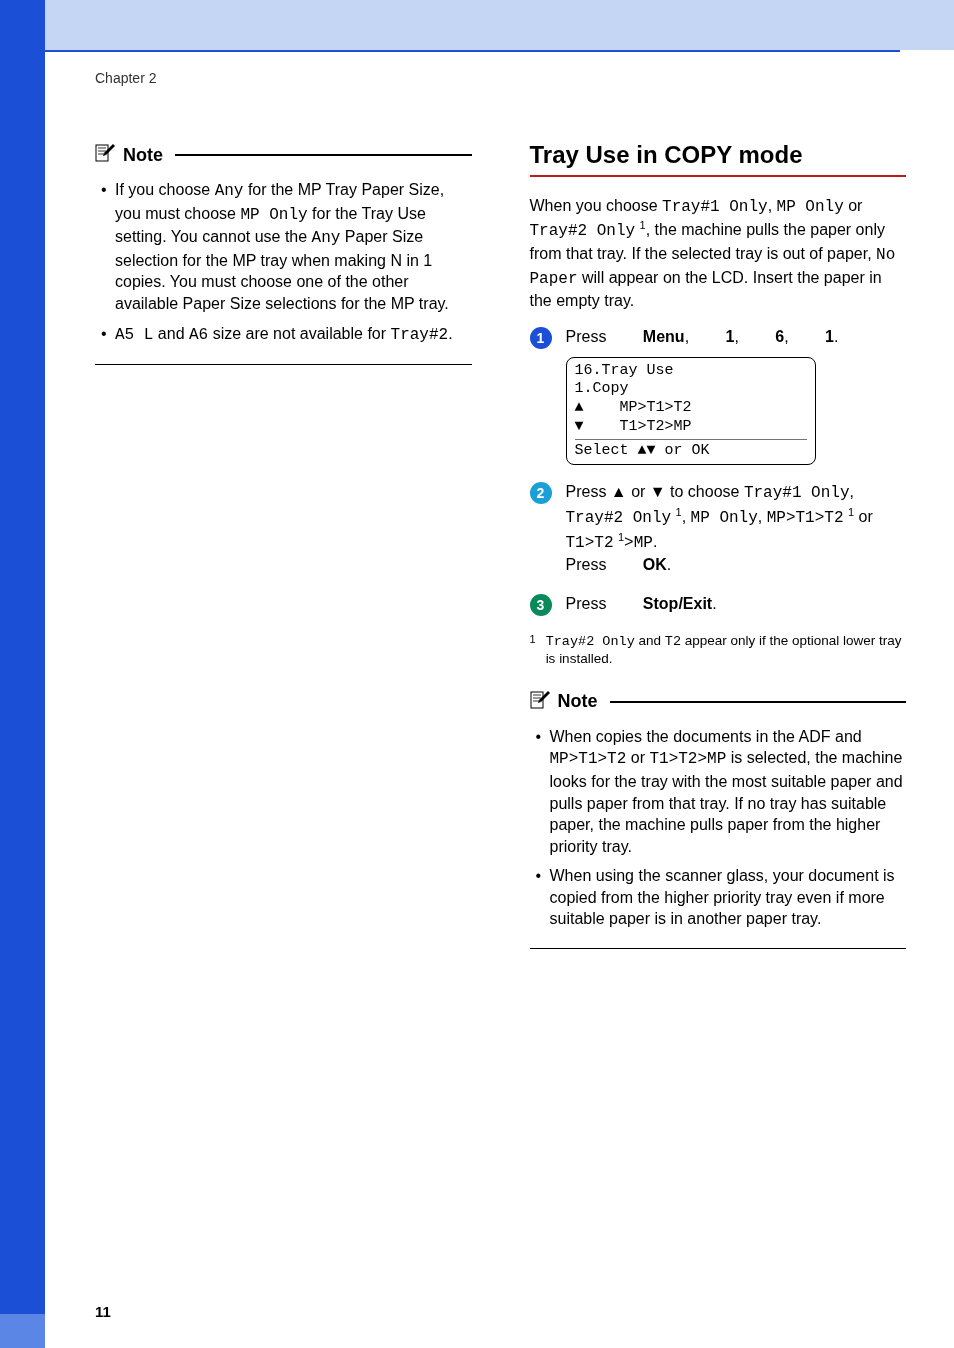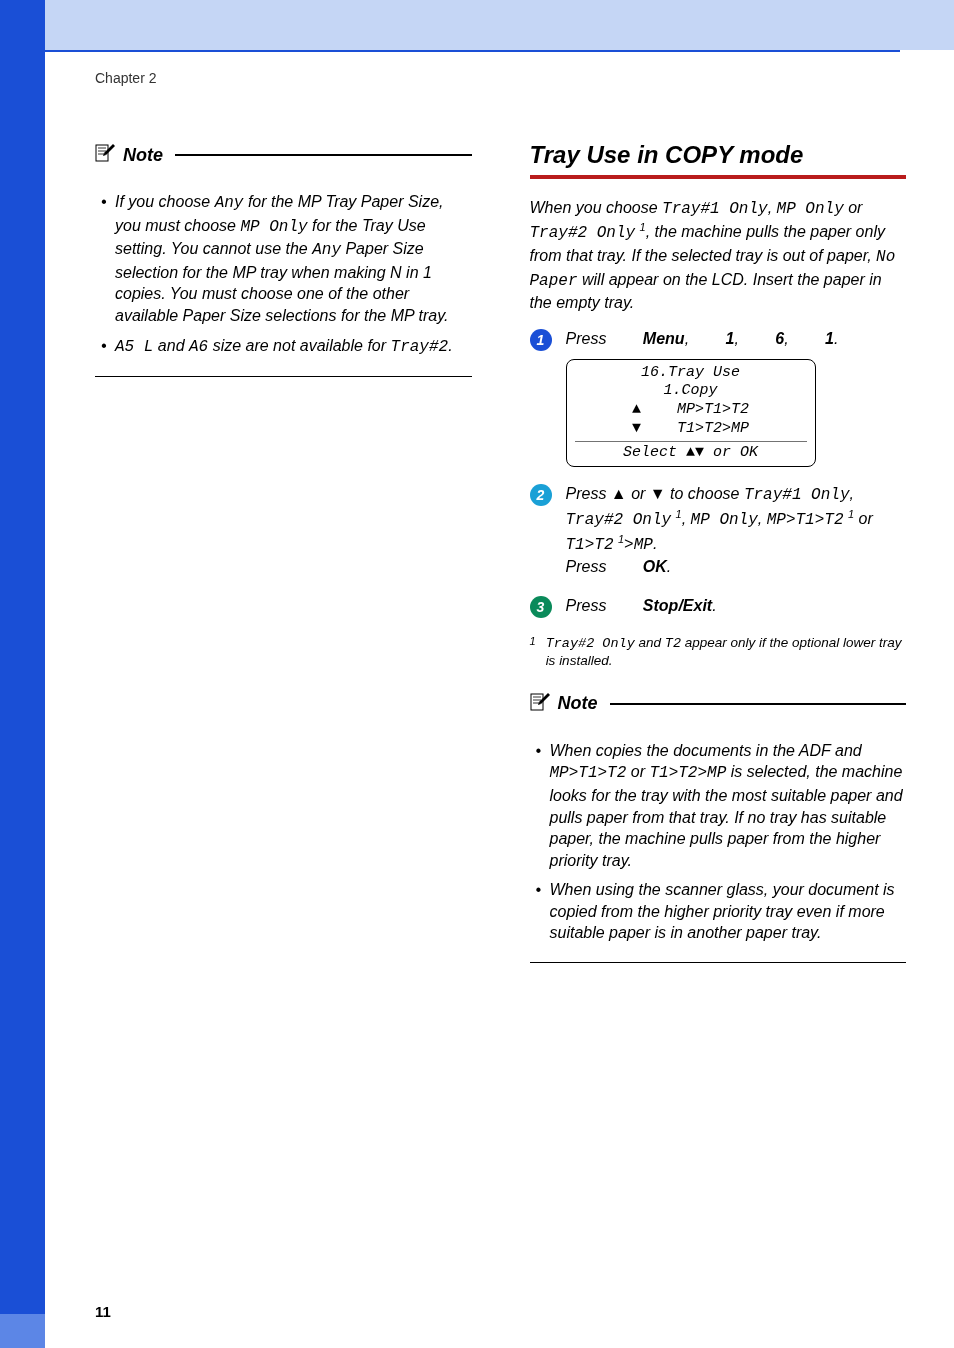--- a/index.html
+++ b/index.html
@@ -43,21 +43,20 @@
     right: 48px;
   }
   .chapter {
     font-size: 14px;
     color: #333;
     margin-bottom: 55px;
   }
   .columns {
     display: flex;
     gap: 58px;
-    font-style: italic;
   }
   .col { flex: 1; min-width: 0; }
   .note-head {
     display: flex;
     align-items: center;
     gap: 6px;
     margin-bottom: 6px;
   }
   .note-icon {
     display:inline-block;
@@ -73,39 +72,39 @@
     margin-left: 6px;
   }
   .note-box {
     border-top: 1px solid #000;
     border-bottom: 1px solid #000;
     padding: 2px 0 10px 0;
   }
   ul.bullets {
     list-style: none;
     padding-left: 6px;
-    margin-top: 24px;
+    margin-top: 12px;
   }
   ul.bullets li {
     position: relative;
     padding-left: 14px;
     margin-bottom: 8px;
     line-height: 1.35;
   }
   ul.bullets li::before {
     content: "•";
     position: absolute;
     left: 0;
     top: 0;
   }
   .mono { font-family: "Courier New", Courier, monospace; }
   .h2 {
     font-size: 24px;
     font-weight: bold;
-    border-bottom: 4px solid #b91c1c;
+    border-bottom: 2px solid #b91c1c;
     padding-bottom: 6px;
     margin-bottom: 18px;
   }
   .para { line-height: 1.4; margin-bottom: 14px; }
   .steps { margin-top: 8px; }
   .step {
     display: flex;
     align-items: flex-start;
     gap: 14px;
     margin-bottom: 16px;
@@ -127,21 +126,20 @@
   .bold { font-weight: bold; padding-left: 32px; }
   .lcd {
     width: 250px;
     border: 1.5px solid #000;
     border-radius: 8px;
     font-family: "Courier New", Courier, monospace;
     font-size: 15px;
     line-height: 1.25;
     padding: 4px 8px;
     margin-top: 8px;
-    text-align: center;
   }
   .lcd .lcd-footer {
     border-top: 1px solid #737373;
     margin-top: 2px;
     padding-top: 2px;
   }
   .sup { font-size: 11px; vertical-align: super; }
   .footnote {
     display: flex;
     gap: 10px;

